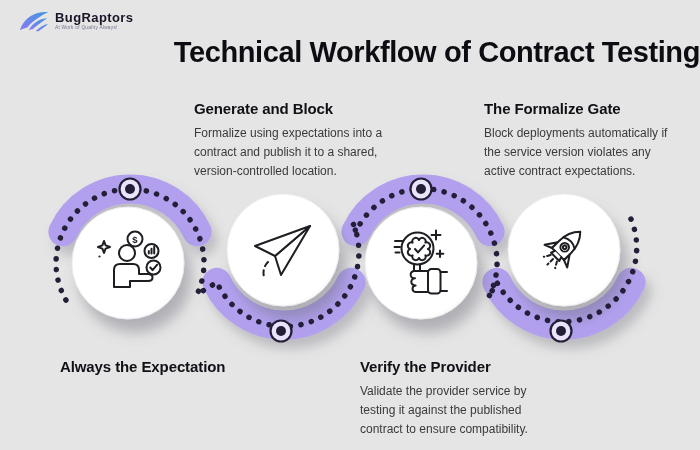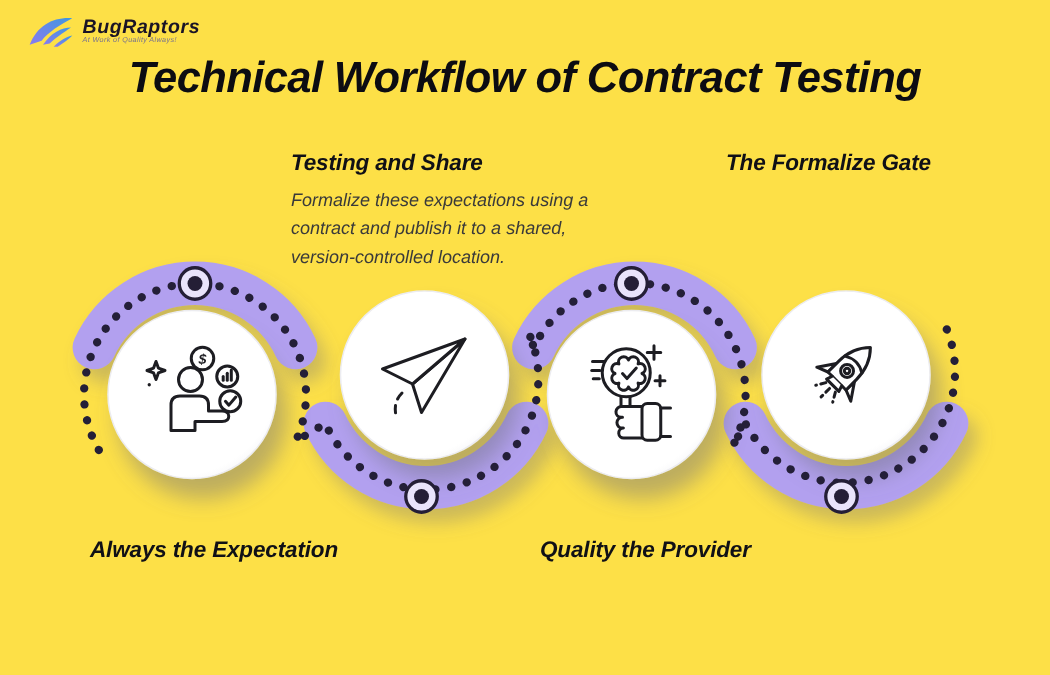--- a/index.html
+++ b/index.html
@@ -1,28 +1,27 @@
 <!DOCTYPE html>
 <html><head>
 <meta charset="utf-8">
 <style>
   html,body{margin:0;padding:0;background:#fff;}
   .stage{
-    position:relative;width:700px;height:450px;background:#fde047;overflow:hidden;
+    position:relative;width:700px;height:450px;background:#e5e5e5;overflow:hidden;
     font-family:"Liberation Sans",sans-serif;
-    font-style:italic;
   }
   
   .logo{position:absolute;top:8px;left:18px;display:flex;align-items:center;gap:5px;}
   .logo .wordmark{display:flex;flex-direction:column;line-height:1;}
   .brand-name{font-size:13px;font-weight:800;color:#1a1426;letter-spacing:.4px;}
   .brand-tagline{font-size:4.8px;color:#77718e;margin-top:2px;letter-spacing:.25px;}
   
   .page-title{
-    position:absolute;top:36px;left:0;width:700px;margin:0;text-align:center;
+    position:absolute;top:36px;left:0;width:700px;margin:0;text-align:right;
     font-size:29px;font-weight:800;color:#0c0c12;letter-spacing:-.4px;
   }
   
   .step{position:absolute;z-index:2;}
   .step h2{margin:0 0 7px 0;font-size:15px;font-weight:700;color:#101016;letter-spacing:-.1px;}
   .step p{margin:0;font-size:12px;line-height:1.58;color:#3a3a3a;white-space:pre-line;}
   .step-generate{left:194px;top:100px;width:200px;}
   .step-deploy{left:484px;top:100px;width:205px;}
   .step-define{left:60px;top:358px;width:230px;}
   .step-verify{left:360px;top:358px;width:225px;}
@@ -50,33 +49,39 @@
     </svg>
     <div class="wordmark">
       <span class="brand-name">BugRaptors</span>
       <span class="brand-tagline">At Work of Quality Always!</span>
     </div>
   </header>
 
   <h1 class="page-title">Technical Workflow of Contract Testing</h1>
 
   <div class="step step-generate">
-    <h2>Testing and Share</h2>
-    <p>Formalize these expectations using a
+    <h2>Generate and Block</h2>
+    <p>Formalize using expectations into a
 contract and publish it to a shared,
 version-controlled location.</p>
   </div>
   <div class="step step-deploy">
     <h2>The Formalize Gate</h2>
+    <p>Block deployments automatically if
+the service version violates any
+active contract expectations.</p>
   </div>
   <div class="step step-define">
     <h2>Always the Expectation</h2>
   </div>
   <div class="step step-verify">
-    <h2>Quality the Provider</h2>
+    <h2>Verify the Provider</h2>
+    <p>Validate the provider service by
+testing it against the published
+contract to ensure compatibility.</p>
   </div>
 
   <svg class="diagram" width="700" height="450" viewBox="0 0 700 450">
     <defs>
       <filter id="discShadow" x="-50%" y="-50%" width="200%" height="200%">
         <feDropShadow dx="7" dy="13" stdDeviation="7" flood-color="#6f6f7c" flood-opacity="0.45"></feDropShadow>
       </filter>
       <filter id="bandShadow" x="-50%" y="-50%" width="200%" height="200%">
         <feDropShadow dx="6" dy="9" stdDeviation="6" flood-color="#6f6f7c" flood-opacity="0.35"></feDropShadow>
       </filter>

